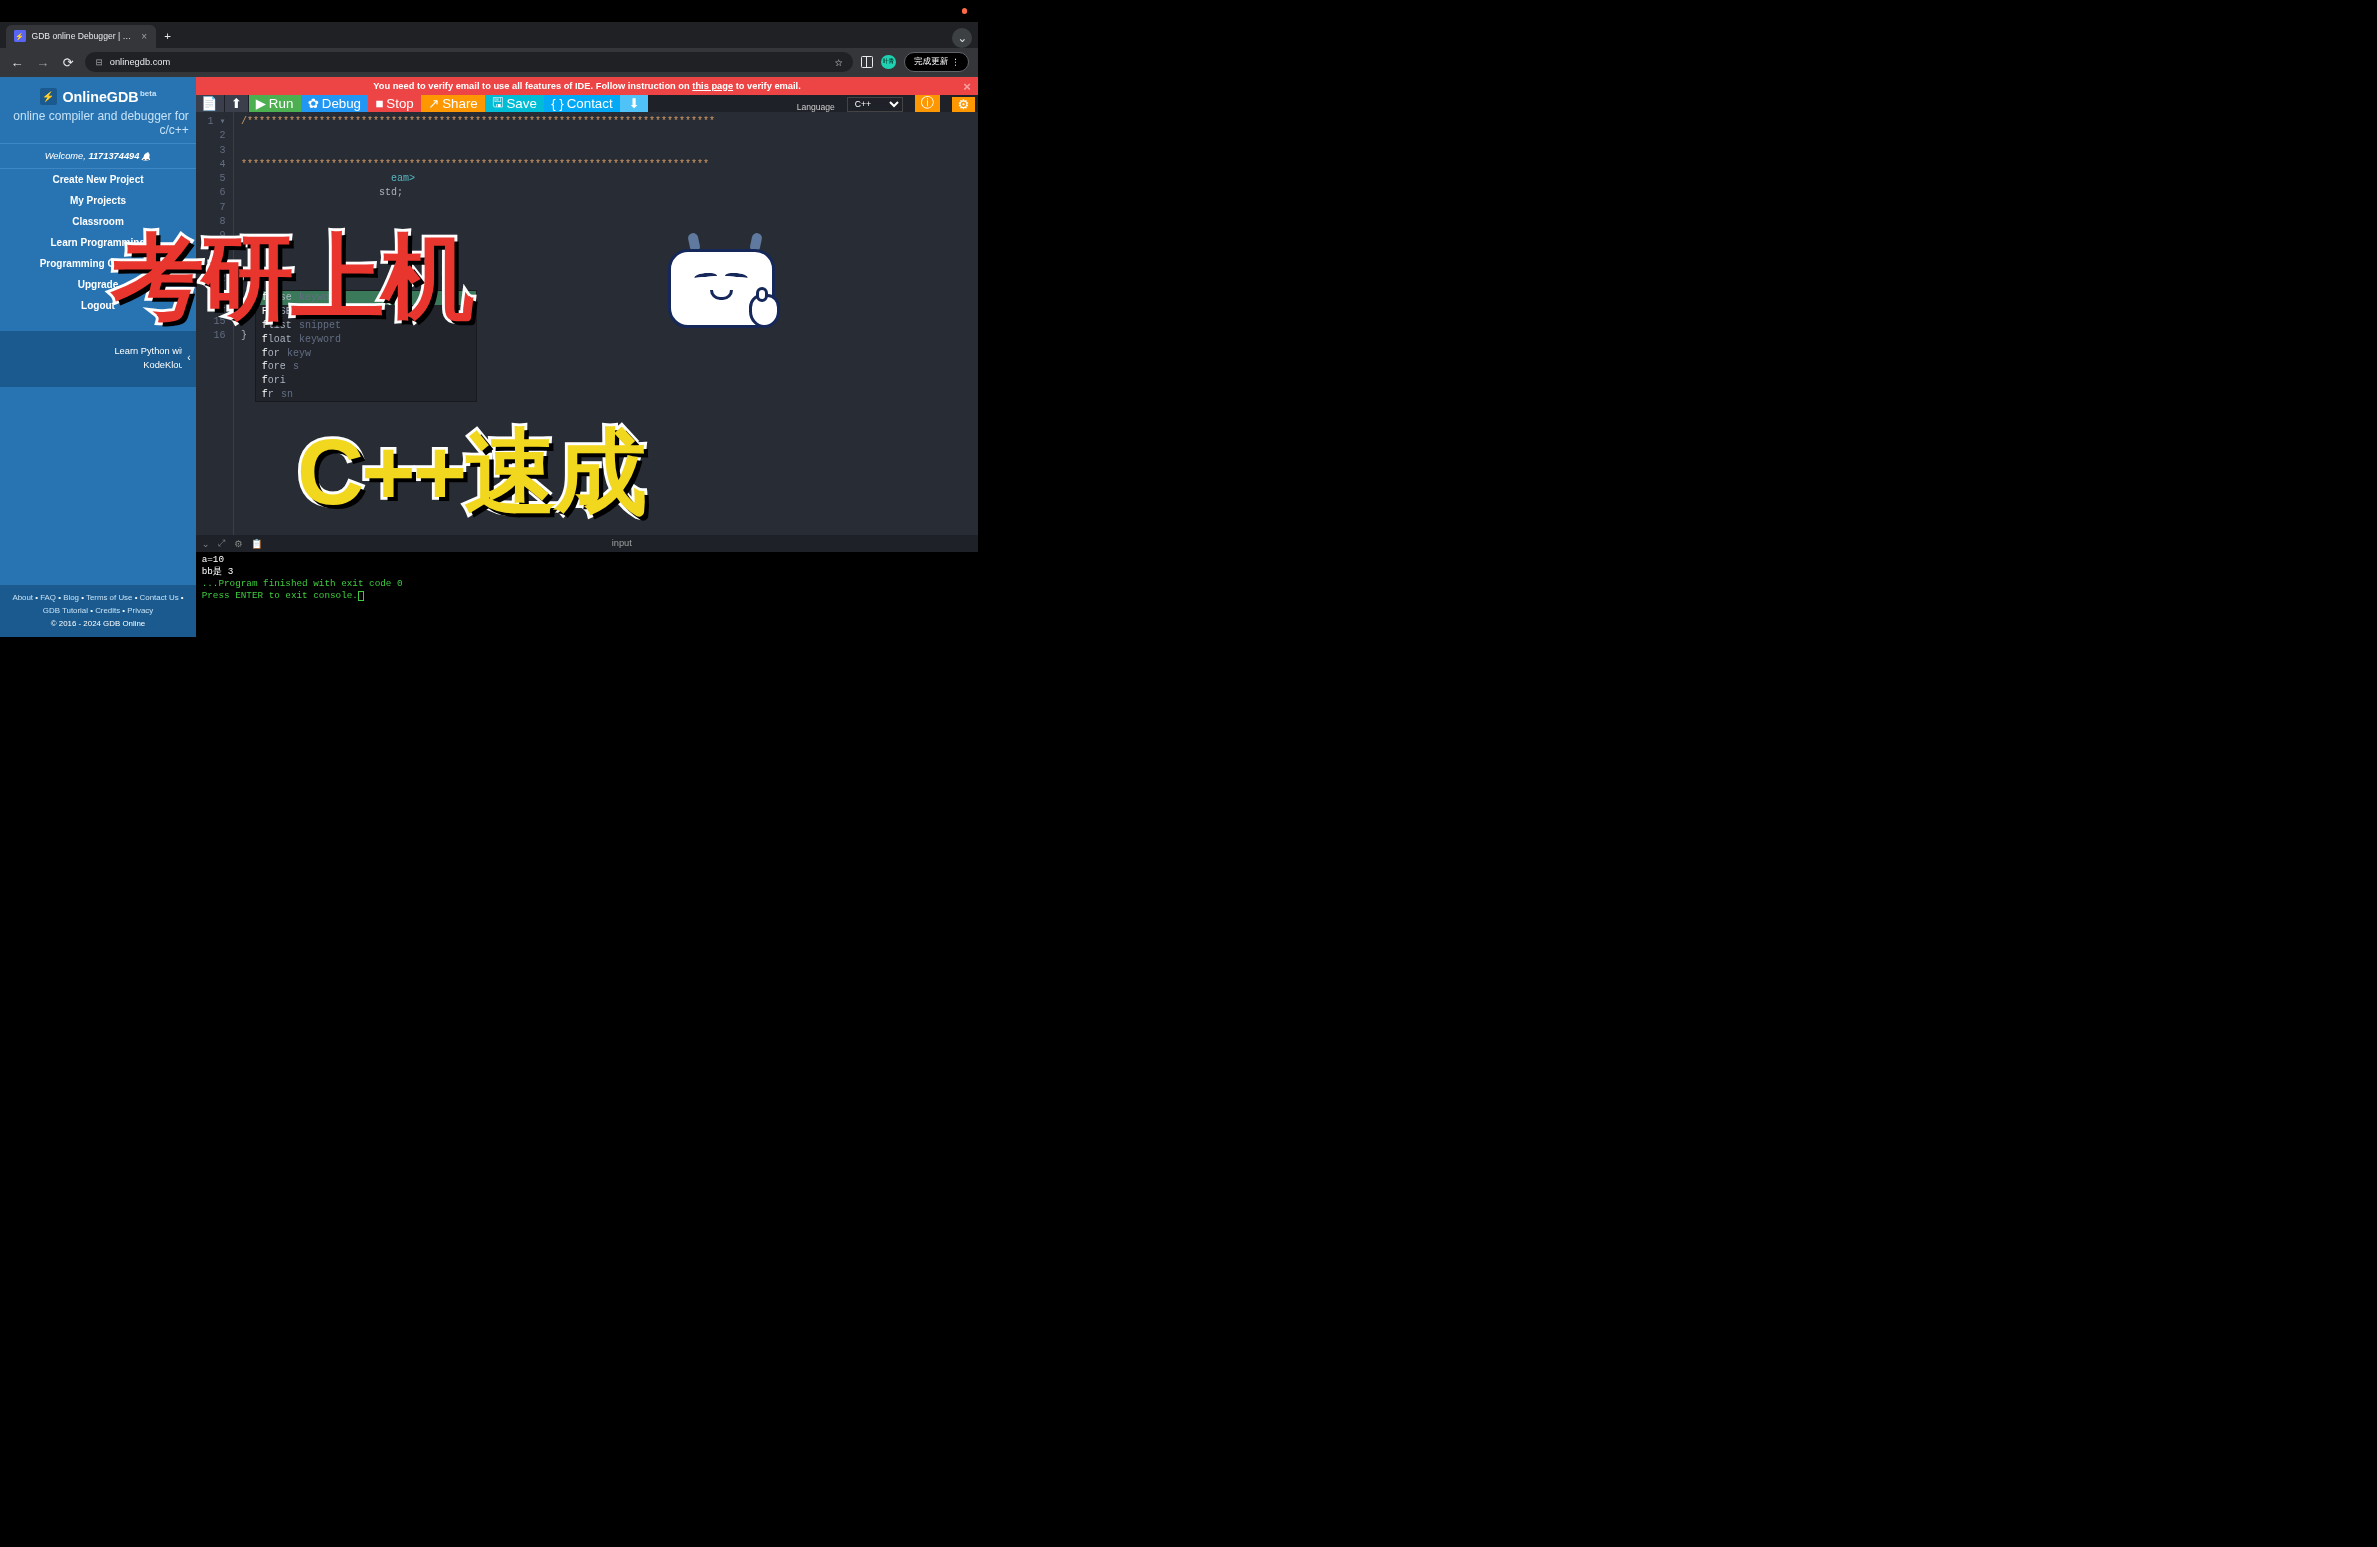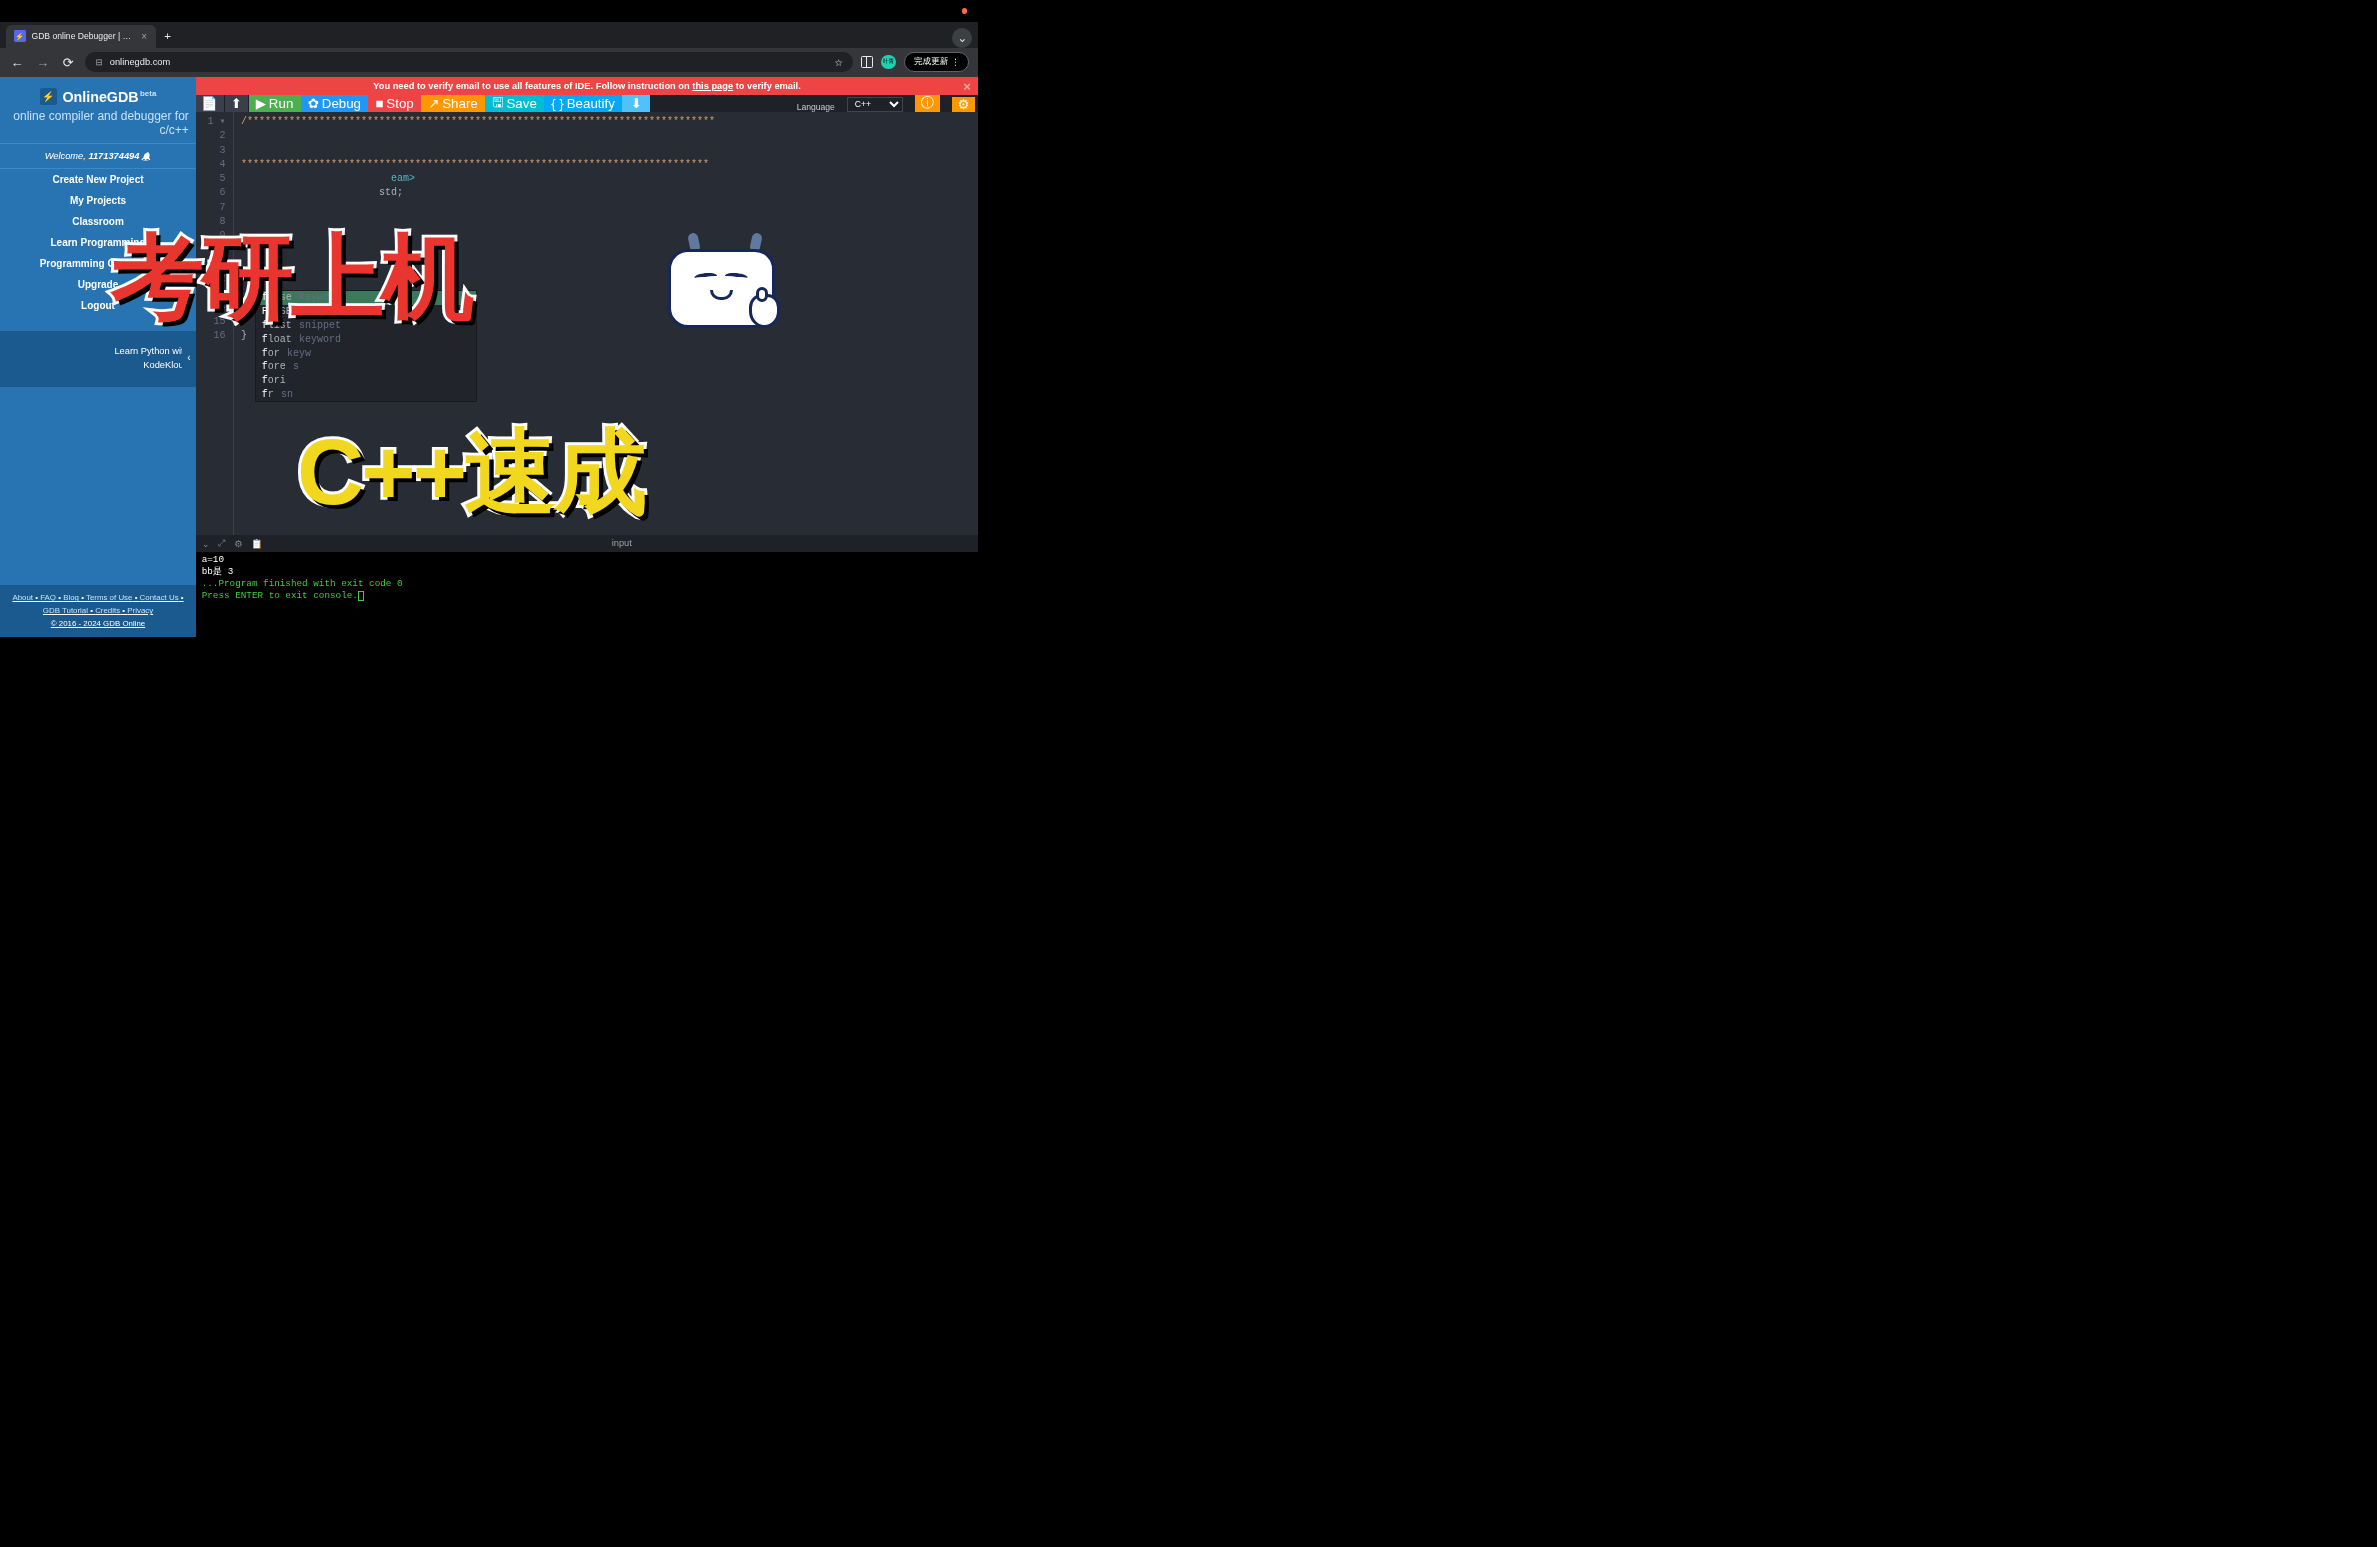--- a/index.html
+++ b/index.html
@@ -41,21 +41,21 @@
     .logo-text { font-size: 14.3px; font-weight: bold; }
     .logo-beta { font-size: 7.9px; vertical-align: super; color: #c5e2f7; margin-left: 1.4px; }
     .logo-sub { font-size: 12px; color: #c5e2f7; text-align: right; }
     .welcome { text-align: center; font-size: 9.3px; font-style: italic; padding: 7.2px; border-top: 0.7px solid #3d88c4; border-bottom: 0.7px solid #3d88c4; }
     .welcome strong { font-weight: bold; }
     .bell-icon::after { content: '🔔'; font-size: 7.9px; margin-left: 2.1px; filter: grayscale(1) brightness(2); }
     .menu { list-style: none; }
     .menu li { text-align: center; padding: 5px; font-size: 10px; font-weight: bold; cursor: pointer; }
     .promo { text-align: right; padding: 14.3px 7.2px; margin-top: 14.3px; background: #1a5a8e; font-size: 9.3px; line-height: 1.5; }
     .collapse-btn { position: absolute; right: 0; top: 50%; transform: translateY(-50%); width: 14.3px; height: 26px; background: #1a5a8e; display: flex; align-items: center; justify-content: center; color: #fff; cursor: pointer; font-size: 10px; }
-    .footer { margin-top: auto; text-align: center; padding: 7.2px; font-size: 7.9px; line-height: 1.6; background: #1a5a8e; text-decoration: underline; }
+    .footer { margin-top: auto; text-align: center; padding: 7.2px; font-size: 7.9px; line-height: 1.6; background: #1a5a8e; }
     .footer a { color: #c5e2f7; }
     
     
     .main { flex: 1; display: flex; flex-direction: column; background: #282c34; position: relative; }
     
     .alert-bar { background: #ed4545; color: #fff; padding: 4.3px 8.6px; text-align: center; font-size: 9.3px; font-weight: bold; position: relative; }
     .alert-bar a { color: #fff; text-decoration: underline; }
     .alert-close { position: absolute; right: 7.2px; top: 50%; transform: translateY(-50%); cursor: pointer; color: rgba(255,255,255,0.5); font-size: 13px; }
     
     .toolbar { display: flex; align-items: stretch; height: 17px; background: #1e2127; font-size: 8.6px; }
@@ -208,21 +208,21 @@
     </div>
 
     <div class="toolbar">
       <button class="tool-btn icon-only">📄</button>
       <button class="tool-btn icon-only">⬆</button>
       <button class="tool-btn tool-run">▶ <span>Run</span></button>
       <button class="tool-btn tool-debug">✿ <span>Debug</span></button>
       <button class="tool-btn tool-stop">■ <span>Stop</span></button>
       <button class="tool-btn tool-share">↗ <span>Share</span></button>
       <button class="tool-btn tool-save">🖫 <span>Save</span></button>
-      <button class="tool-btn tool-beautify">{ } <span>Beautify</span></button>
+      <button class="tool-btn tool-beautify">{ } <span>Contact</span></button>
       <button class="tool-btn tool-download">⬇</button>
       <div class="lang-wrap">
         <span class="lang-label">Language</span>
         <select class="lang-select"><option>C++</option></select>
         <button class="tool-btn tool-orange">ⓘ</button>
         <button class="tool-btn tool-orange">⚙</button>
       </div>
     </div>
 
     <div class="editor">

